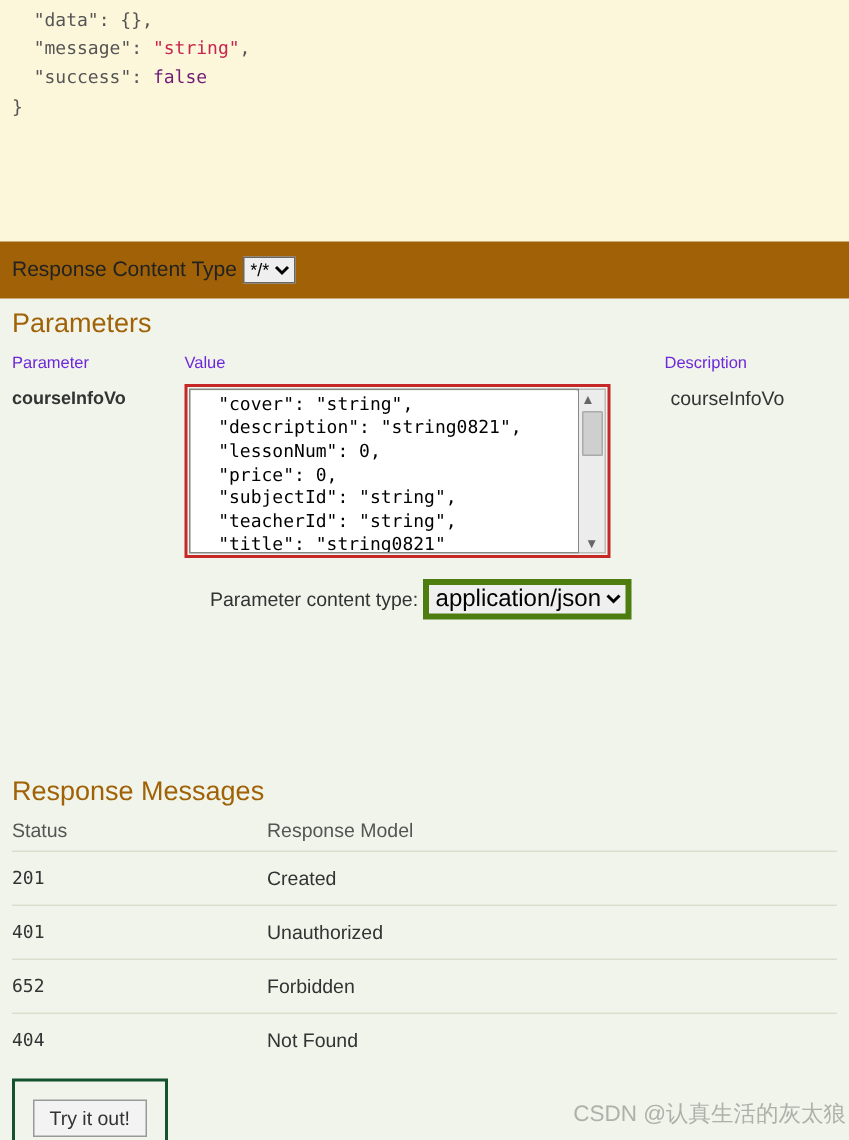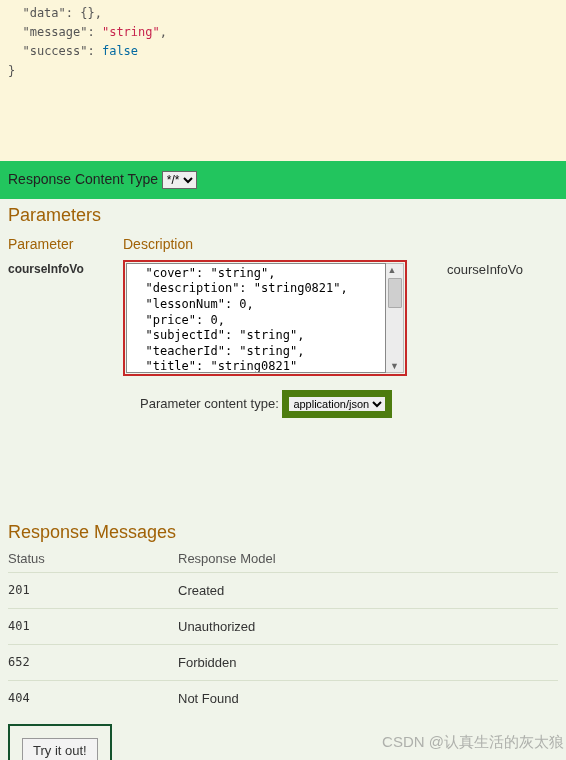--- a/index.html
+++ b/index.html
@@ -1,39 +1,39 @@
 <!DOCTYPE html>
 <html><head>
   <meta charset="utf-8">
   <style>
     * { box-sizing: border-box; margin: 0; padding: 0; }
     body { width: 566px; height: 760px; font-family: "Segoe UI", Arial, sans-serif; font-size: 13px; color: #333; background: #f0f4ea; overflow: hidden; position: relative; }
     .code-block { background: #fcf6da; padding: 4px 8px 80px 8px; font-family: Consolas, monospace; font-size: 12px; line-height: 1.6; white-space: pre; color: #555; }
     .code-block .key { color: #555; }
     .code-block .str { color: #c7254e; }
-    .code-block .val { color: #0369a1; }
-    .label-row { background: #22c55e; padding: 10px 8px; font-size: 14px; color: #222; }
+    .code-block .val { color: #701a75; }
+    .label-row { background: #a16207; padding: 10px 8px; font-size: 14px; color: #222; }
     .label-row select { font-size: 12px; border: 1px solid #666; }
     .section-title { color: #a16207; font-size: 18px; padding: 6px 8px 4px 8px; font-weight: 400; }
     .params { padding: 0 8px; }
-    .params-head { display: flex; padding: 6px 0; font-size: 14px; color: #a16207; }
+    .params-head { display: flex; padding: 6px 0; font-size: 11px; color: #6d28d9; }
     .params-head > div:nth-child(1) { width: 115px; }
     .params-head > div:nth-child(2) { width: 320px; }
     .params-head > div:nth-child(3) { flex: 1; }
     .params-row { display: flex; align-items: flex-start; padding: 2px 0; }
     .params-row .pname { width: 115px; font-weight: 600; font-size: 12px; padding-top: 2px; }
     .params-row .pval { width: 320px; display: flex; }
     .params-row .pdesc { flex: 1; font-weight: 400; font-size: 13px; padding-top: 2px; padding-left: 4px; }
     .textarea-wrap { border: 2px solid #c62828; padding: 1px; display: flex; }
     .params-row textarea { width: 260px; height: 110px; font-family: Consolas, monospace; font-size: 12px; border: 1px solid #888; resize: none; padding: 2px 4px; line-height: 1.3; }
     .scroll-gutter { width: 18px; background: #ececec; display: flex; flex-direction: column; justify-content: space-between; align-items: center; border: 1px solid #bbb; border-left: none; }
     .scroll-gutter .arrow { font-size: 9px; color: #666; padding: 1px 0; }
     .scroll-gutter .thumb { width: 14px; height: 30px; background: #cfcfcf; border: 1px solid #aaa; border-radius: 1px; margin-top: 2px; }
     .param-ct { text-align: left; padding: 12px 8px 8px 140px; font-size: 13px; color: #333; }
-    .param-ct select { border: 7px solid #4d7c0f; font-size: 11px; }
+    .param-ct select { border: 4px solid #4d7c0f; font-size: 16px; }
     .resp-msgs { padding: 0 8px; margin-top: 90px; }
     .resp-head { display: flex; padding: 4px 0 6px 0; color: #555; font-size: 13px; }
     .resp-head > div:nth-child(1) { width: 170px; }
     .resp-head > div:nth-child(2) { width: 200px; }
     .resp-head > div:nth-child(3) { flex: 1; }
     .resp-row { display: flex; padding: 10px 0; border-top: 1px solid #d8e0cd; font-size: 13px; color: #333; }
     .resp-row > div:nth-child(1) { width: 170px; font-family: Consolas, monospace; font-size: 12px; }
     .resp-row > div:nth-child(2) { width: 200px; }
     .resp-row > div:nth-child(3) { flex: 1; }
     .try-wrap { padding: 8px; }
@@ -54,20 +54,21 @@
   <select>
     <option>*/*</option>
   </select>
 </div>
 
 <div class="section-title">Parameters</div>
 
 <div class="params">
   <div class="params-head">
     <div>Parameter</div>
+    <div>Value</div>
     <div>Description</div>
   </div>
   <div class="params-row">
     <div class="pname">courseInfoVo</div>
     <div class="pval">
       <div class="textarea-wrap">
         <textarea style="">  "cover": "string",
   "description": "string0821",
   "lessonNum": 0,
   "price": 0,

